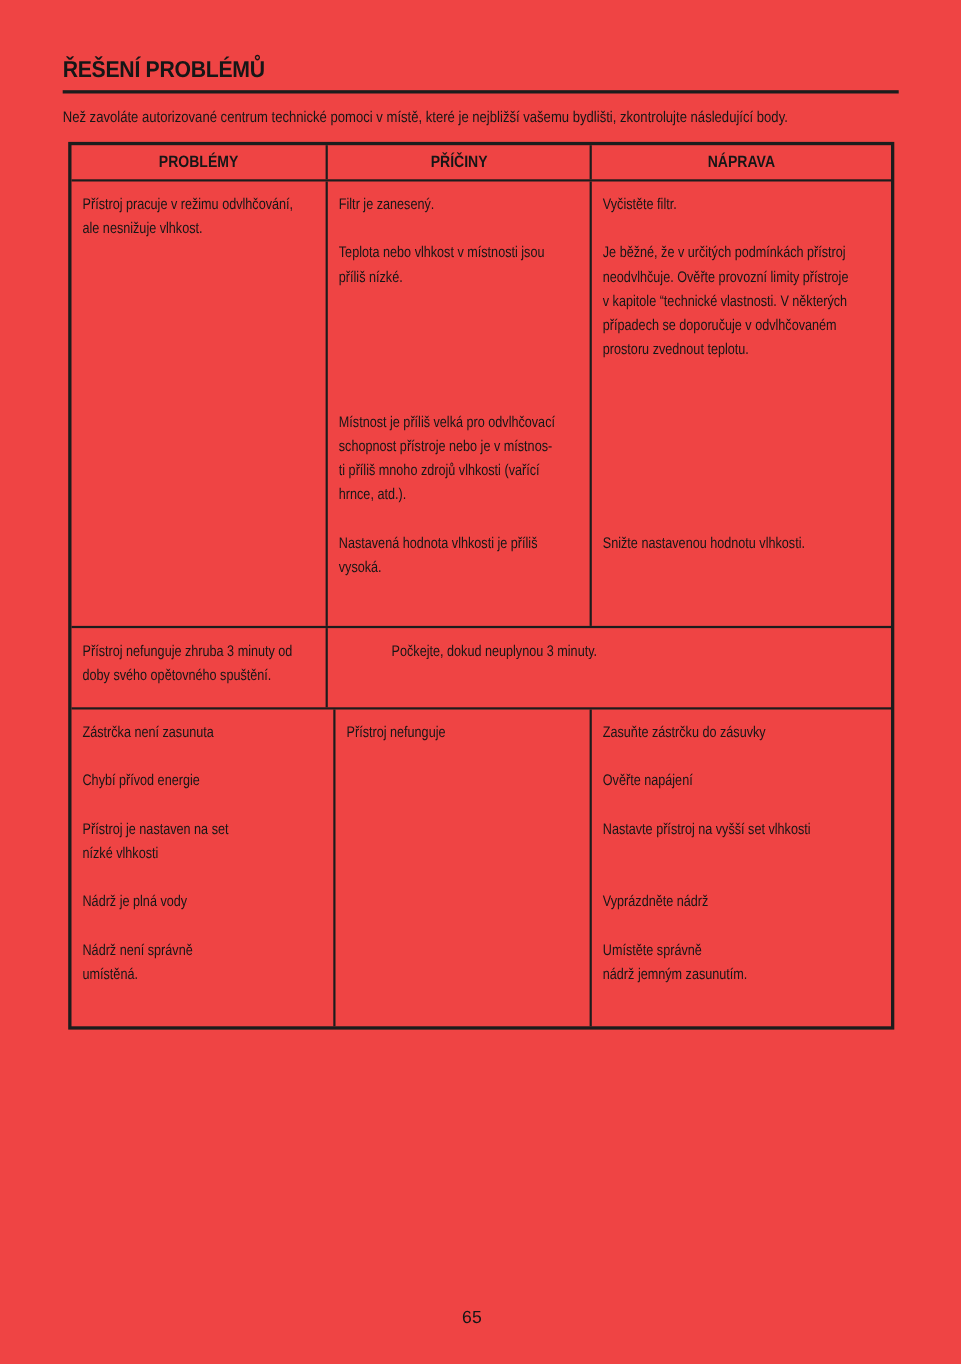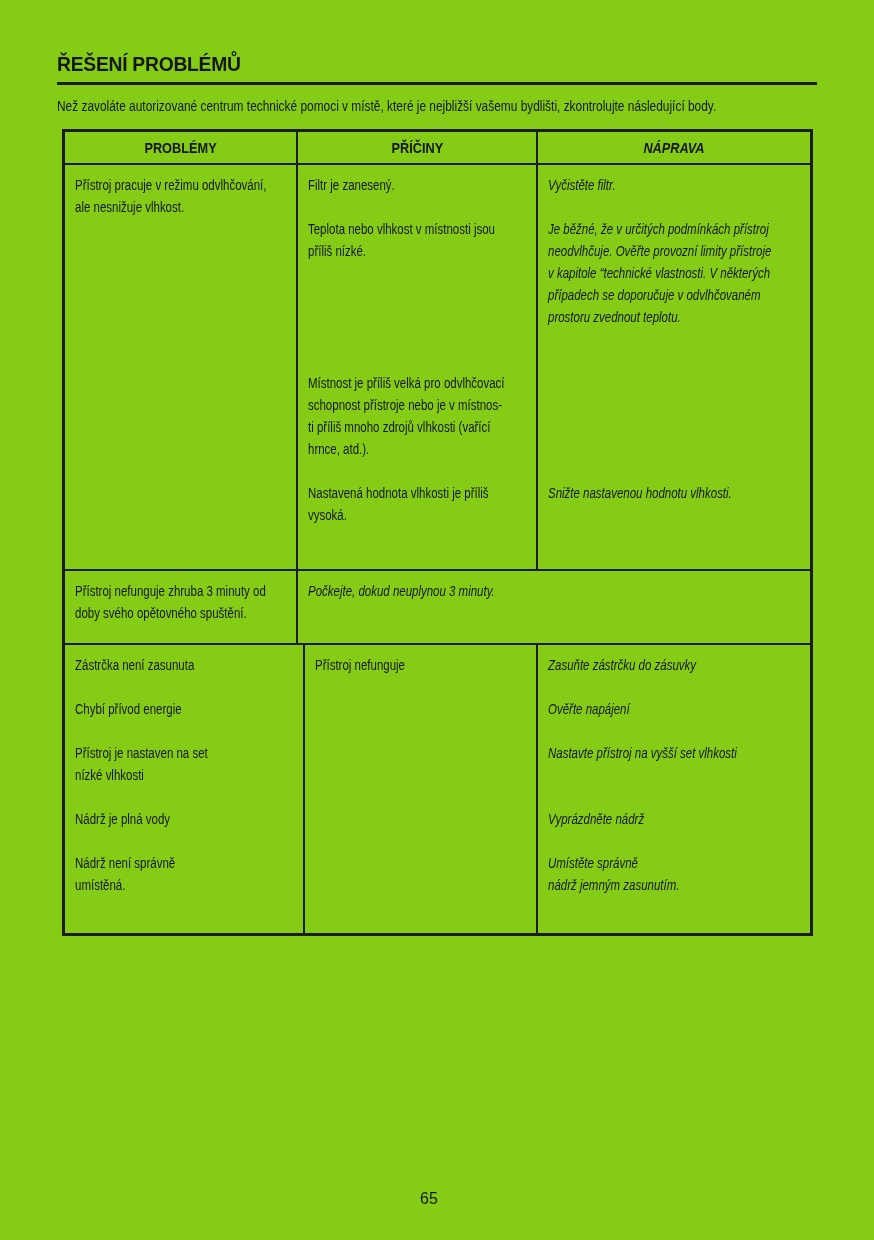--- a/index.html
+++ b/index.html
@@ -1,17 +1,17 @@
 <!DOCTYPE html>
 <html><head>
 <meta charset="utf-8">
 <style>
   html,body{margin:0;padding:0;background:#e8e8e8;}
   .page{
-    width:874px;height:1240px;background:#84cc16;position:relative;
+    width:874px;height:1240px;background:#ef4444;position:relative;
     font-family:"Liberation Sans",sans-serif;color:#161616;overflow:hidden;
     margin:0 auto;
   }
   .content{padding:52px 57px 0 57px;}
   .doc-title{
     font-size:21px;font-weight:700;letter-spacing:-0.3px;line-height:24px;margin:0;
     transform:scaleX(0.92);transform-origin:0 50%;white-space:pre;
   }
   .title-rule{height:3px;background:#1c1c1c;margin-top:6px;}
   .intro{
@@ -19,27 +19,27 @@
     transform:scaleX(0.85);transform-origin:0 50%;
   }
   .tbl{
     margin:12px 5px 0 5px;width:751px;box-sizing:border-box;
     border:3px solid #1c1c1c;font-size:14px;
   }
   .t-row{display:flex;box-sizing:border-box;border-bottom:2px solid #1c1c1c;}
   .t-row:last-child{border-bottom:none;}
   .t-row.hdr{min-height:33px;text-align:right;}
   .t-row.r1{min-height:406px;}
-  .t-row.r2{min-height:74px;}
+  .t-row.r2{min-height:74px;gap:48px;}
   .t-row.r3{min-height:288px;}
   .cell{
     box-sizing:border-box;padding:9px 10px 0 10px;border-right:2px solid #1c1c1c;
     overflow:hidden;
   }
-  .cell:last-child{border-right:none;font-style:italic;}
+  .cell:last-child{border-right:none;}
   .c1{width:233px;flex:0 0 233px;}
   .c2{width:240px;flex:0 0 240px;}
   .c3{flex:1 1 auto;}
   .hdr .cell{display:flex;align-items:center;justify-content:center;padding:0;}
   .hdr-label{
     font-weight:700;font-size:15px;letter-spacing:0;
     transform:scaleX(0.85);transform-origin:50% 50%;white-space:pre;
   }
   .shrink{transform:scaleX(0.82);transform-origin:0 0;width:122%;}
   .shrink p{

